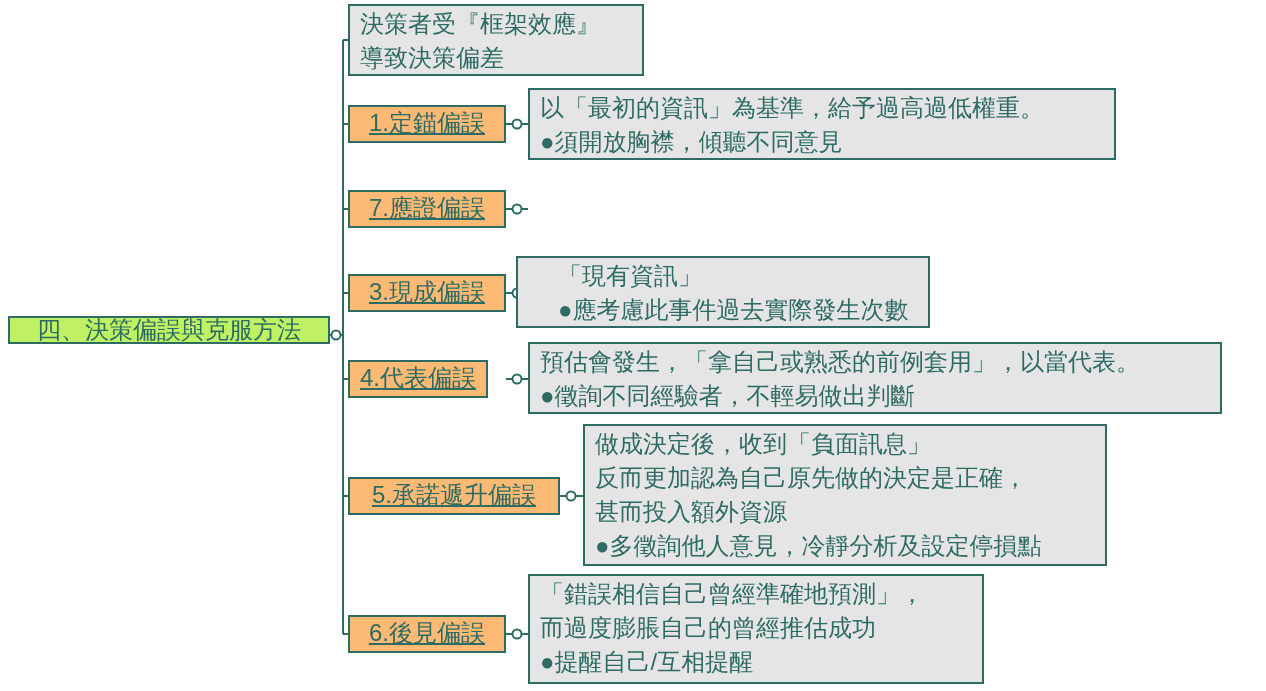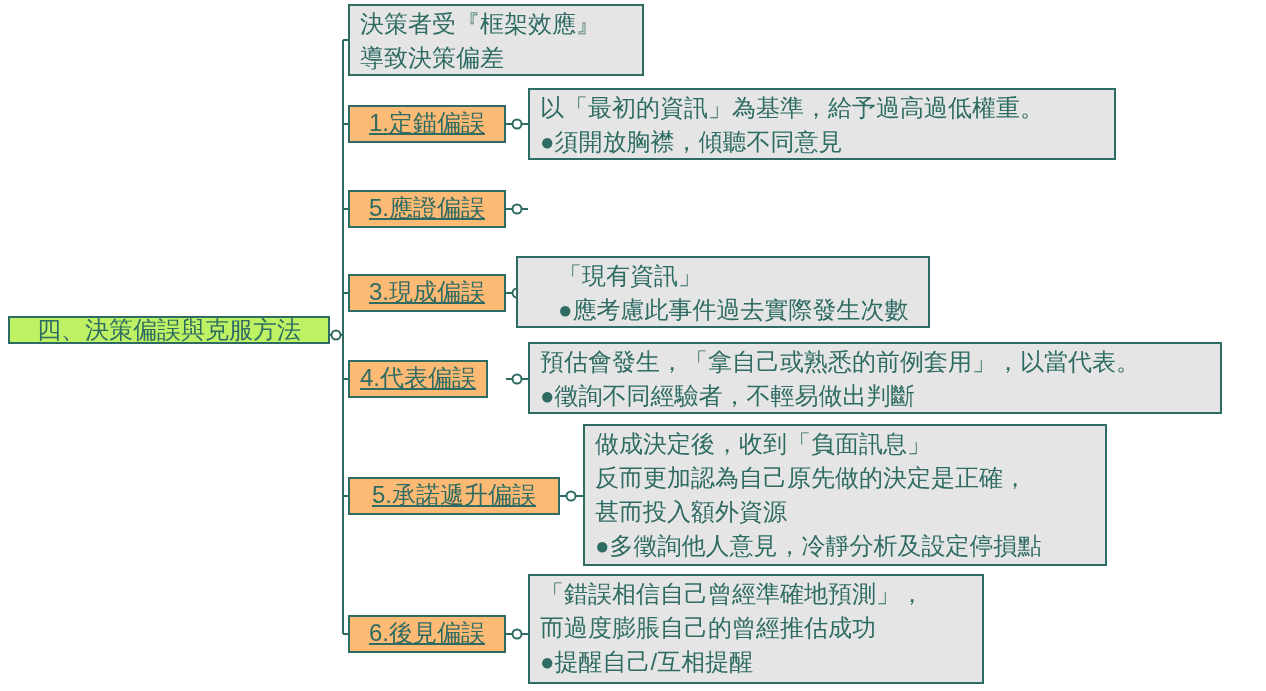--- a/index.html
+++ b/index.html
@@ -87,21 +87,21 @@
 
   <div class="node label-box" id="b1">
     <span>1.定錨偏誤</span>
   </div>
   <div class="node desc-box" id="d1">
     <div class="line">以「最初的資訊」為基準，給予過高過低權重。</div>
     <div class="line">●須開放胸襟，傾聽不同意見</div>
   </div>
 
   <div class="node label-box" id="b2">
-    <span>5.應證偏誤</span>
+    <span>7.應證偏誤</span>
   </div>
 
   <div class="node label-box" id="b3">
     <span>3.現成偏誤</span>
   </div>
   <div class="node desc-box" id="d3">
     <div class="line">「現有資訊」</div>
     <div class="line">●應考慮此事件過去實際發生次數</div>
   </div>
 

